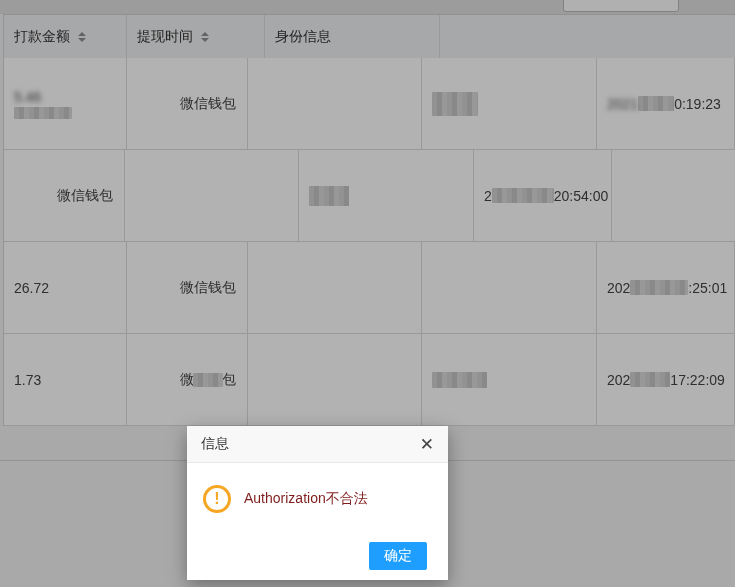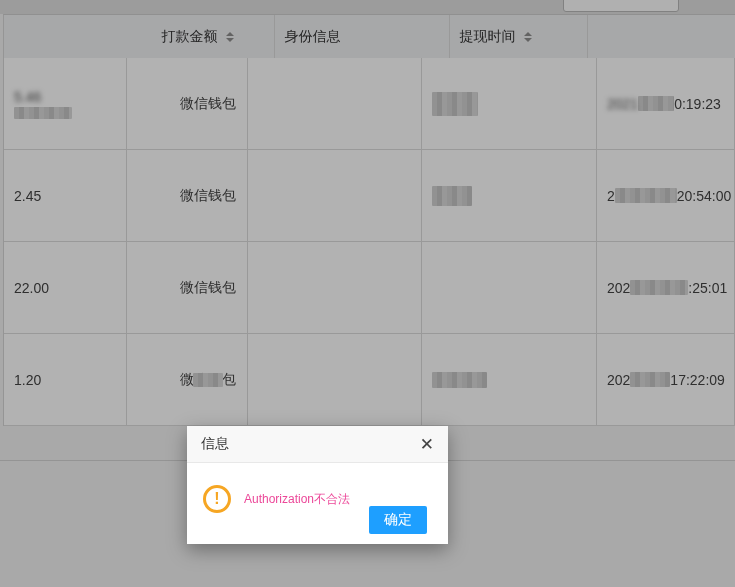--- a/index.html
+++ b/index.html
@@ -16,21 +16,21 @@
   .top-input{
     position:absolute;left:563px;top:-10px;width:116px;height:22px;
     background:#fdfdfd;border:1px solid #b9b9b9;border-radius:3px;
     box-sizing:border-box;font-size:12px;padding:0 6px;color:#444;outline:none;
   }
   .table-wrap{
     position:absolute;left:0;top:14px;width:735px;
     background:#fff;border-top:1px solid #cfcfcf;border-left:1px solid #d6d6d6;
     box-sizing:border-box;margin-left:3px;width:732px;
   }
-  .tr{display:flex;justify-content:center;}
+  .tr{display:flex;}
   .thead .tr{height:43px;background:#f0f1f3;}
   .tbody .tr{height:91px;background:#ffffff;border-bottom:1px solid #dcdcdc;}
   .th,.td{
     box-sizing:border-box;border-right:1px solid #dcdcdc;
     display:flex;align-items:center;padding:0 10px;font-size:14px;
     overflow:hidden;white-space:nowrap;
   }
   .th{color:#333;}
   .td{color:#444;}
   .caret-wrap{display:inline-flex;flex-direction:column;margin-left:8px;cursor:pointer;}
@@ -50,21 +50,21 @@
   .divider{
     position:absolute;left:0;top:460px;width:735px;height:1px;background:#d4d4d4;
   }
   
   .dim{
     position:absolute;left:0;top:0;width:735px;height:587px;
     background:rgba(0,0,0,0.30);z-index:10;
   }
   
   .modal{
-    position:absolute;left:187px;top:426px;width:261px;height:118px;
+    position:absolute;left:187px;top:426px;width:261px;height:154px;
     background:#ffffff;z-index:20;box-shadow:0 6px 18px rgba(0,0,0,0.35);
     box-sizing:border-box;
   }
   .modal-header{
     height:37px;background:#f8f8f8;border-bottom:1px solid #e8e8e8;
     display:flex;align-items:center;justify-content:space-between;
     padding:0 14px;box-sizing:border-box;
   }
   .modal-title{font-size:14px;color:#333;}
   .modal-close{
@@ -72,21 +72,21 @@
     background:none;border:none;padding:0;font-family:inherit;
   }
   .modal-body{
     display:flex;align-items:center;gap:13px;padding:22px 16px 0 16px;
   }
   .warn-icon{
     width:28px;height:28px;border-radius:50%;flex:0 0 auto;
     box-sizing:border-box;display:flex;align-items:center;justify-content:center;
     font-weight:bold;font-size:16px;
   }
-  .modal-msg{font-size:12px;color:#ec4899;}
+  .modal-msg{font-size:14px;color:#7f1d1d;}
   .confirm-btn{
     position:absolute;right:21px;bottom:10px;width:58px;height:28px;
     border:none;border-radius:2px;color:#fff;font-size:14px;cursor:pointer;
     font-family:inherit;display:flex;align-items:center;justify-content:center;
   }
 </style>
 </head>
 <body>
 
 <div class="top-strip"></div>
@@ -95,30 +95,30 @@
 <div class="table-wrap">
   <div class="thead" id="thead">
       <div class="tr">
         <div class="th" style="width: 123px;">
           <span>打款金额</span>
           <span class="caret-wrap">
             <span class="caret up"></span>
             <span class="caret down"></span>
           </span>
         </div>
-        <div class="th" style="width: 175px;">
-          <span>身份信息</span>
-        </div>
         <div class="th" style="width: 138px;">
           <span>提现时间</span>
           <span class="caret-wrap">
             <span class="caret up"></span>
             <span class="caret down"></span>
           </span>
         </div>
+        <div class="th" style="width: 175px;">
+          <span>身份信息</span>
+        </div>
       </div>
     </div>
   <div class="tbody" id="tbody">
       <div class="tr">
         <div class="td" style="width: 123px;">
           <span class="stack">
             <span class="blurtext">5.46</span>
             <span class="mosaic" style="width: 58px; height: 12px;"></span>
           </span>
         </div>
@@ -133,62 +133,59 @@
         </div>
         <div class="td" style="width: 138px;">
           <span class="timecell">
             <span class="blurtext">2021</span>
             <span class="mosaic" style="width: 36px; height: 15px;"></span>
             <span>0:19:23</span>
           </span>
         </div>
       </div>
       <div class="tr">
-        <div class="td" style="width: 123px;">
-          <span>2.45</span>
-        </div>
         <div class="td" style="width: 121px;">
           <span class="rel"><span>微信钱包</span></span>
         </div>
         <div class="td" style="width: 174px;">
           <span></span>
         </div>
         <div class="td" style="width: 175px;">
           <span class="mosaic" style="width: 40px; height: 20px;"></span>
         </div>
         <div class="td" style="width: 138px;">
           <span class="timecell">
             <span class="">2</span>
             <span class="mosaic" style="width: 62px; height: 15px;"></span>
             <span>20:54:00</span>
           </span>
         </div>
       </div>
       <div class="tr">
         <div class="td" style="width: 123px;">
-          <span>22.00</span>
+          <span>26.72</span>
         </div>
         <div class="td" style="width: 121px;">
           <span class="rel"><span>微信钱包</span></span>
         </div>
         <div class="td" style="width: 174px;">
           <span></span>
         </div>
         <div class="td" style="width: 175px;"></div>
         <div class="td" style="width: 138px;">
           <span class="timecell">
             <span class="">202</span>
             <span class="mosaic" style="width: 58px; height: 15px;"></span>
             <span>:25:01</span>
           </span>
         </div>
       </div>
       <div class="tr">
         <div class="td" style="width: 123px;">
-          <span>1.20</span>
+          <span>1.73</span>
         </div>
         <div class="td" style="width: 121px;">
           <span class="rel"><span>微信钱包</span><span class="mosaic overlay-mosaic" style="left: 13px; top: 2px; width: 30px; height: 14px;"></span></span>
         </div>
         <div class="td" style="width: 174px;">
           <span></span>
         </div>
         <div class="td" style="width: 175px;">
           <span class="mosaic" style="width: 55px; height: 16px;"></span>
         </div>

